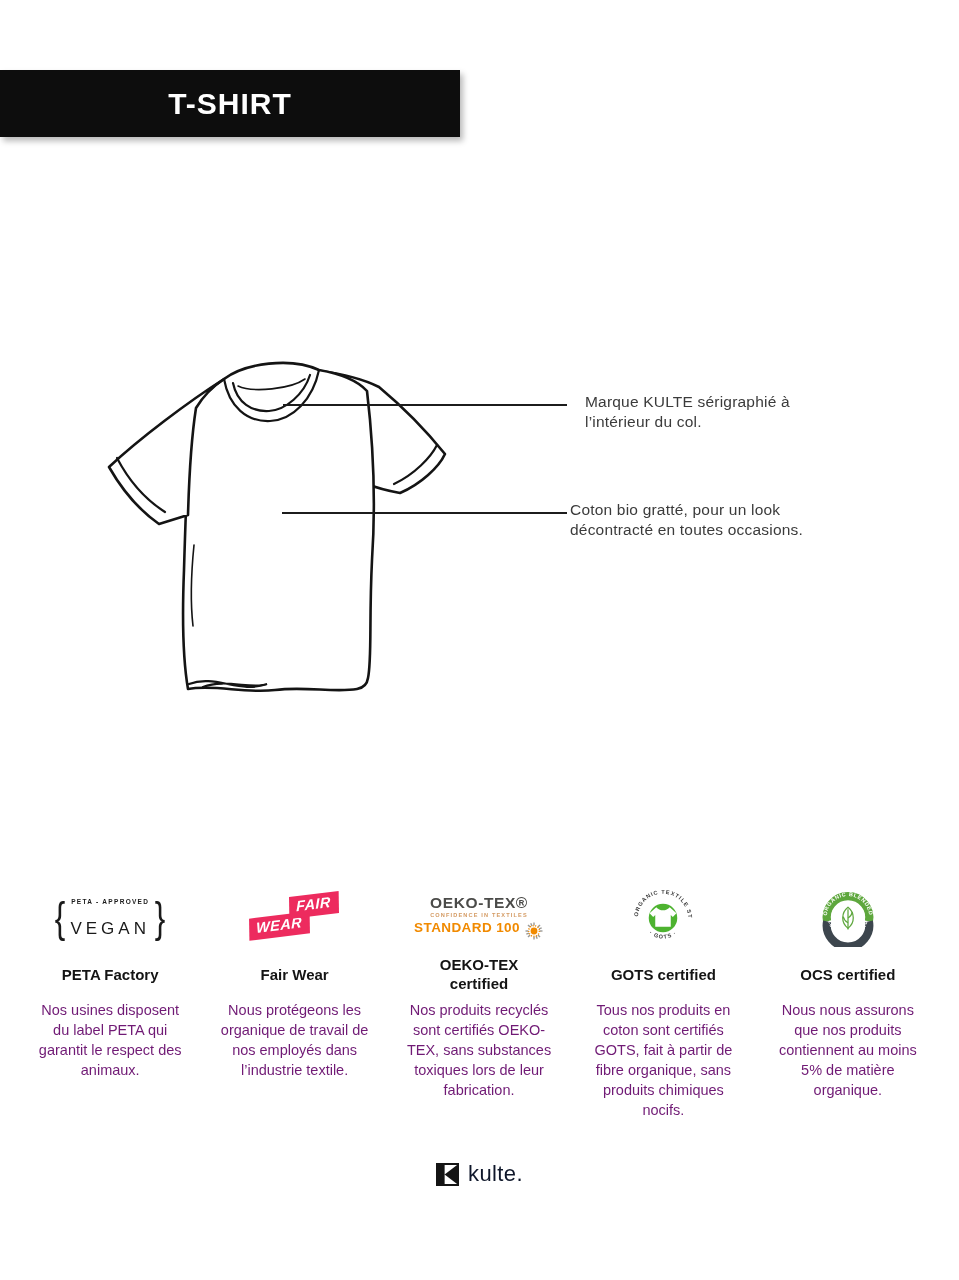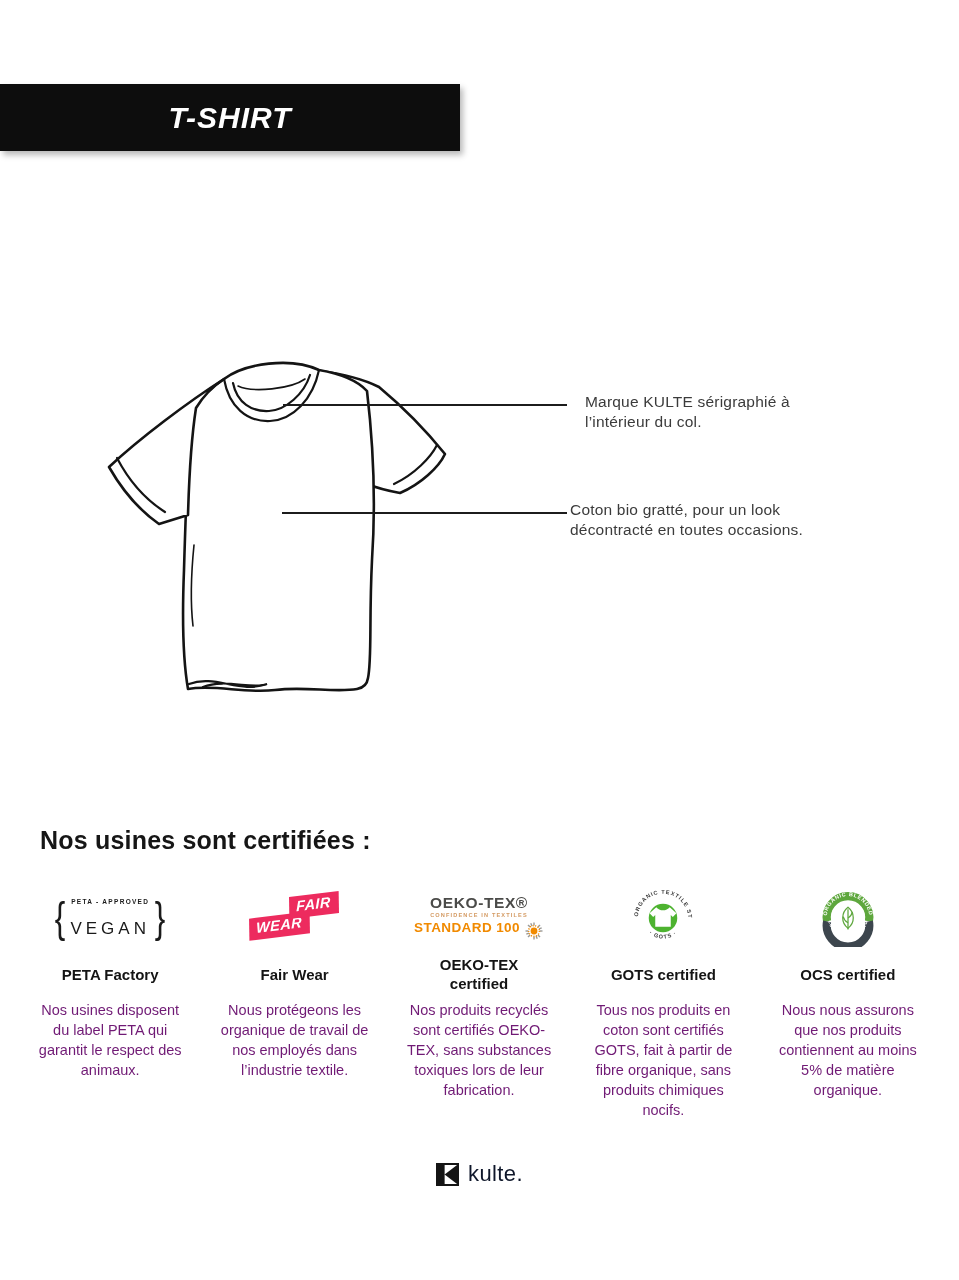--- a/index.html
+++ b/index.html
@@ -2,24 +2,23 @@
 <html><head>
 <meta charset="utf-8">
 <style>
   html,body{margin:0;padding:0;background:#fff;}
   .page{
     position:relative;width:959px;height:1280px;background:#ffffff;overflow:hidden;
     font-family:"Liberation Sans","DejaVu Sans",sans-serif;color:#1b1b1b;
   }
   
   .header-bar{
-    position:absolute;left:0;top:84px;width:460px;height:67px;background:var(--header_bg,#0d0d0d);
+    position:absolute;left:0;top:70px;width:460px;height:67px;background:var(--header_bg,#0d0d0d);
     display:flex;align-items:center;justify-content:center;
     box-shadow:3px 4px 6px rgba(0,0,0,.28);
-    font-style:italic;
   }
   .header-title{color:#fff;font-size:30px;font-weight:700;letter-spacing:1px;}
   
   .tshirt-svg{position:absolute;left:95px;top:360px;width:380px;height:352px;}
   .anno-line{position:absolute;height:2px;background:#1c1c1c;}
   .anno-line1{left:283px;top:404px;width:284px;}
   .anno-line2{left:282px;top:512px;width:285px;}
   .anno-text{position:absolute;width:252px;font-size:15.5px;line-height:1.32;color:#3b3b3b;letter-spacing:.2px;}
   .anno-text1{left:585px;top:392px;}
   .anno-text2{left:570px;top:500px;}
@@ -92,21 +91,20 @@
 
     <path class="tee-thin" d="M 99,185 C 96,215 95,240 98,266"></path>
     <path class="tee-line" d="M 94,324 C 120,314 145,334 172,324 C 158,330 130,318 108,327"></path>
   </svg>
 
   <div class="anno-line anno-line1"></div>
   <div class="anno-text anno-text1">Marque KULTE sérigraphié à l’intérieur du col.</div>
   <div class="anno-line anno-line2"></div>
   <div class="anno-text anno-text2">Coton bio gratté, pour un look décontracté en toutes occasions.</div>
 
-  <div class="certs-heading">Nos usines sont certifiées :</div>
 
   <div class="certs-row">
 
     <div class="cert-col">
       <div class="cert-logo-slot">
         <div class="peta-logo">
           <span class="peta-brace">{</span>
           <span class="peta-mid">
             <span class="peta-top">PETA - APPROVED</span>
             <span class="peta-main">VEGAN</span>

